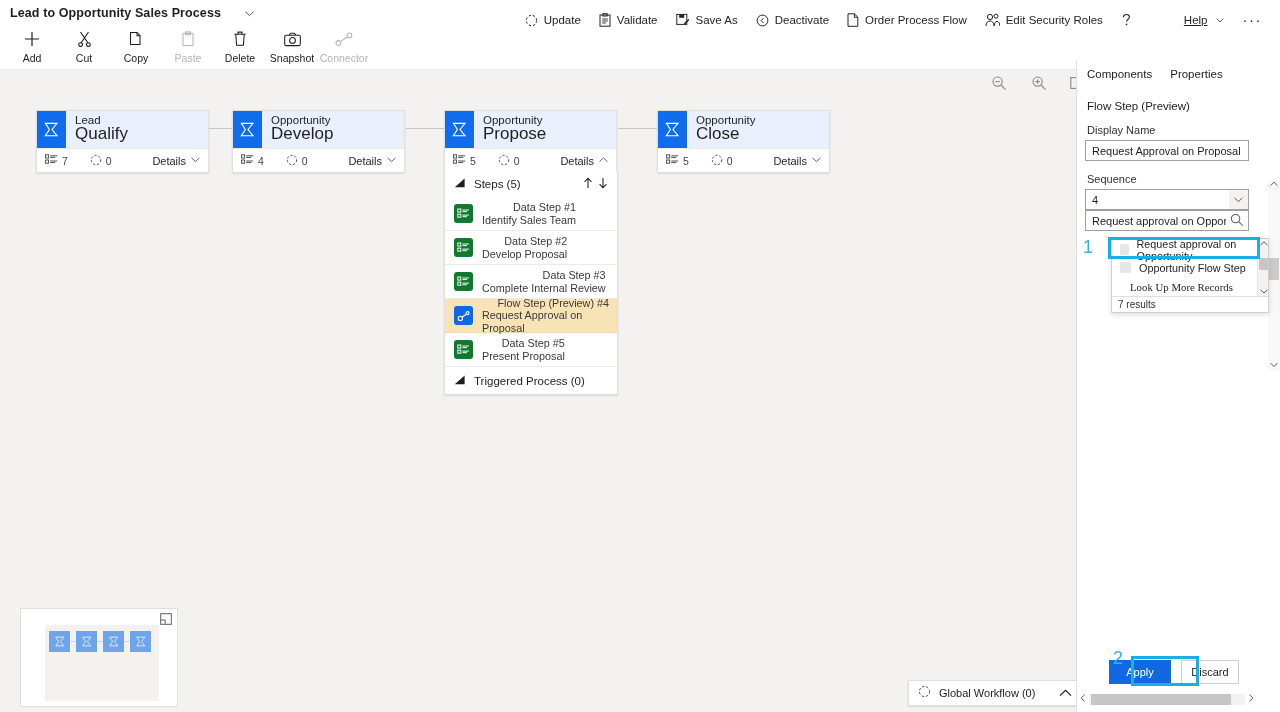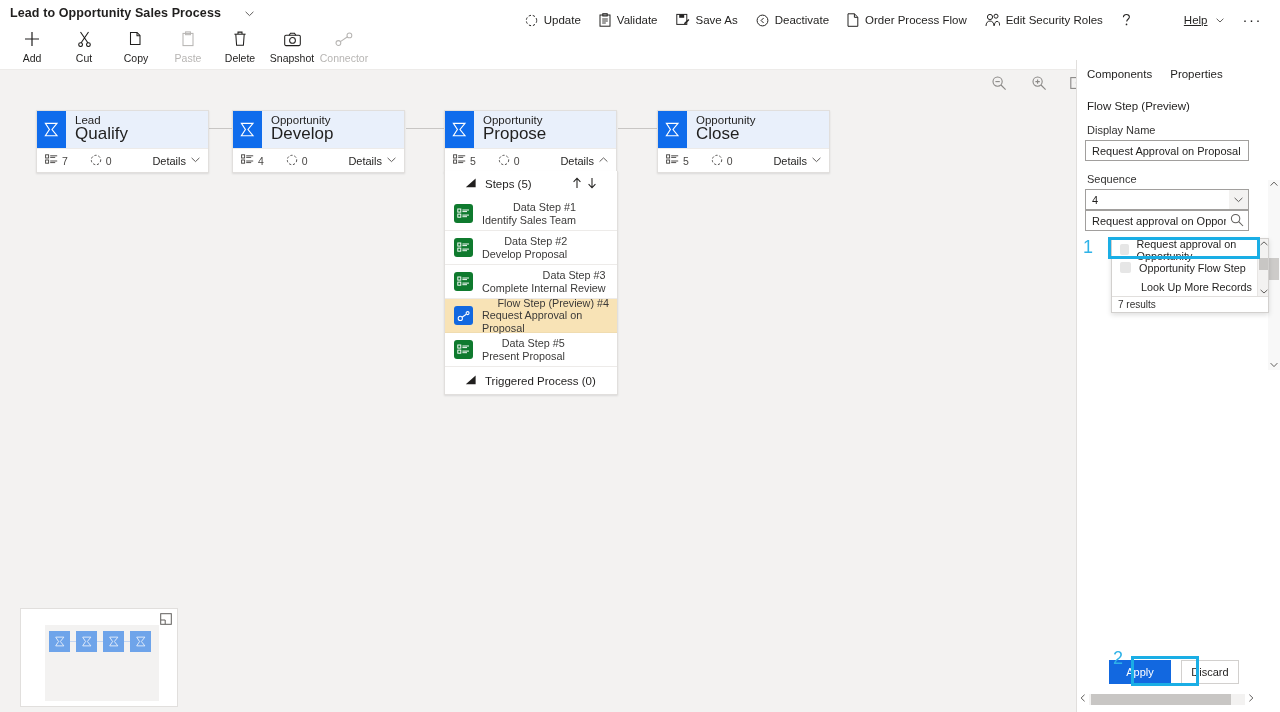--- a/index.html
+++ b/index.html
@@ -79,21 +79,21 @@
   .details .chev { font-size: 8px; color:#605e5c; }
 
   .connector { position: absolute; top: 58px; height: 1px; background: #c8c6c4; }
 
   
   .steps-panel {
     position: absolute; left: 444px; top: 171px; width: 174px;
     background: #ffffff; border: 1px solid #e1dfdd; border-top: none;
     box-shadow: 0 .6px 1.8px rgba(0,0,0,.10);
   }
-  .sec-head { display:flex; align-items:center; height: 26px; padding: 0 20px; }
+  .sec-head { display:flex; align-items:center; height: 26px; padding: 0 9px; }
   .sec-head .tri { margin-right: 8px; }
   .sec-title { font-size: 11.5px; color: #201f1e; }
   .sec-arrows { margin-left:auto; display:flex; align-items:center; gap: 5px; color:#201f1e; font-size: 12px; }
   .steps-list { padding: 0 0 0 0; }
   .step-row {
     display: flex; align-items: center; gap: 9px; height: 34px; padding: 0 8px 0 9px;
     border-bottom: 1px solid #edebe9; cursor: default;
   }
   .step-row.sel { background: #f8e3b6; border-bottom-color: #f0dcb0; }
   .step-ico { width: 19px; height: 19px; min-width:19px; border-radius: 3px; display:flex; align-items:center; justify-content:center; }
@@ -700,20 +700,33 @@
         </span>
         <span class="mm-link"></span>
         <span class="mm-stage">
           <svg width="12" height="11" viewBox="0 0 17 15">
               <path d="M2.4 1.3 H14 L9 7.5 L14 13.7 H2.4 L6.4 7.5 z" fill="none" stroke="#e7effb" stroke-width="1.3"></path>
             </svg>
         </span>
       </div>
     </div>
 
+    <div class="gwf">
+      <span>
+        <svg width="13" height="13" viewBox="0 0 13 13">
+            <circle cx="6.5" cy="6.5" r="5.1" fill="none" stroke="#484644" stroke-width="1" stroke-dasharray="2.3 1.9"></circle>
+          </svg>
+      </span>
+      <span class="gwf-lbl">Global Workflow (0)</span>
+      <span class="gwf-chev">
+        <svg width="13" height="8" viewBox="0 0 13 8">
+            <path d="M1 6.6 L6.5 1.3 L12 6.6" fill="none" stroke="#201f1e" stroke-width="1.2"></path>
+          </svg>
+      </span>
+    </div>
 
   </div>
 
   <div class="rpanel">
 
     <div class="rp-tabs">
       <div class="rp-tab">Components</div>
       <div class="rp-tab active">Properties</div>
     </div>
 
@@ -787,21 +800,21 @@
 
   <div class="dropdown">
     <div class="dd-item" style="padding-top:2px;">
       <span class="dd-thumb"></span>
       <span>Request approval on Opportunity</span>
     </div>
     <div class="dd-item">
       <span class="dd-thumb"></span>
       <span>Opportunity Flow Step</span>
     </div>
-    <div class="dd-item" style="padding-left:29px;">
+    <div class="dd-item" style="padding-left:18px;font-family:Liberation Serif, serif;">
       <span>Look Up More Records</span>
     </div>
     <div class="dd-scroll">
       <div class="dd-sc-up">
         <svg width="8" height="5" viewBox="0 0 8 5">
             <path d="M0.6 4 L4 0.9 L7.4 4" fill="none" stroke="#605e5c" stroke-width="1"></path>
           </svg>
       </div>
       <div class="dd-sc-thumb"></div>
       <div class="dd-sc-dn">

